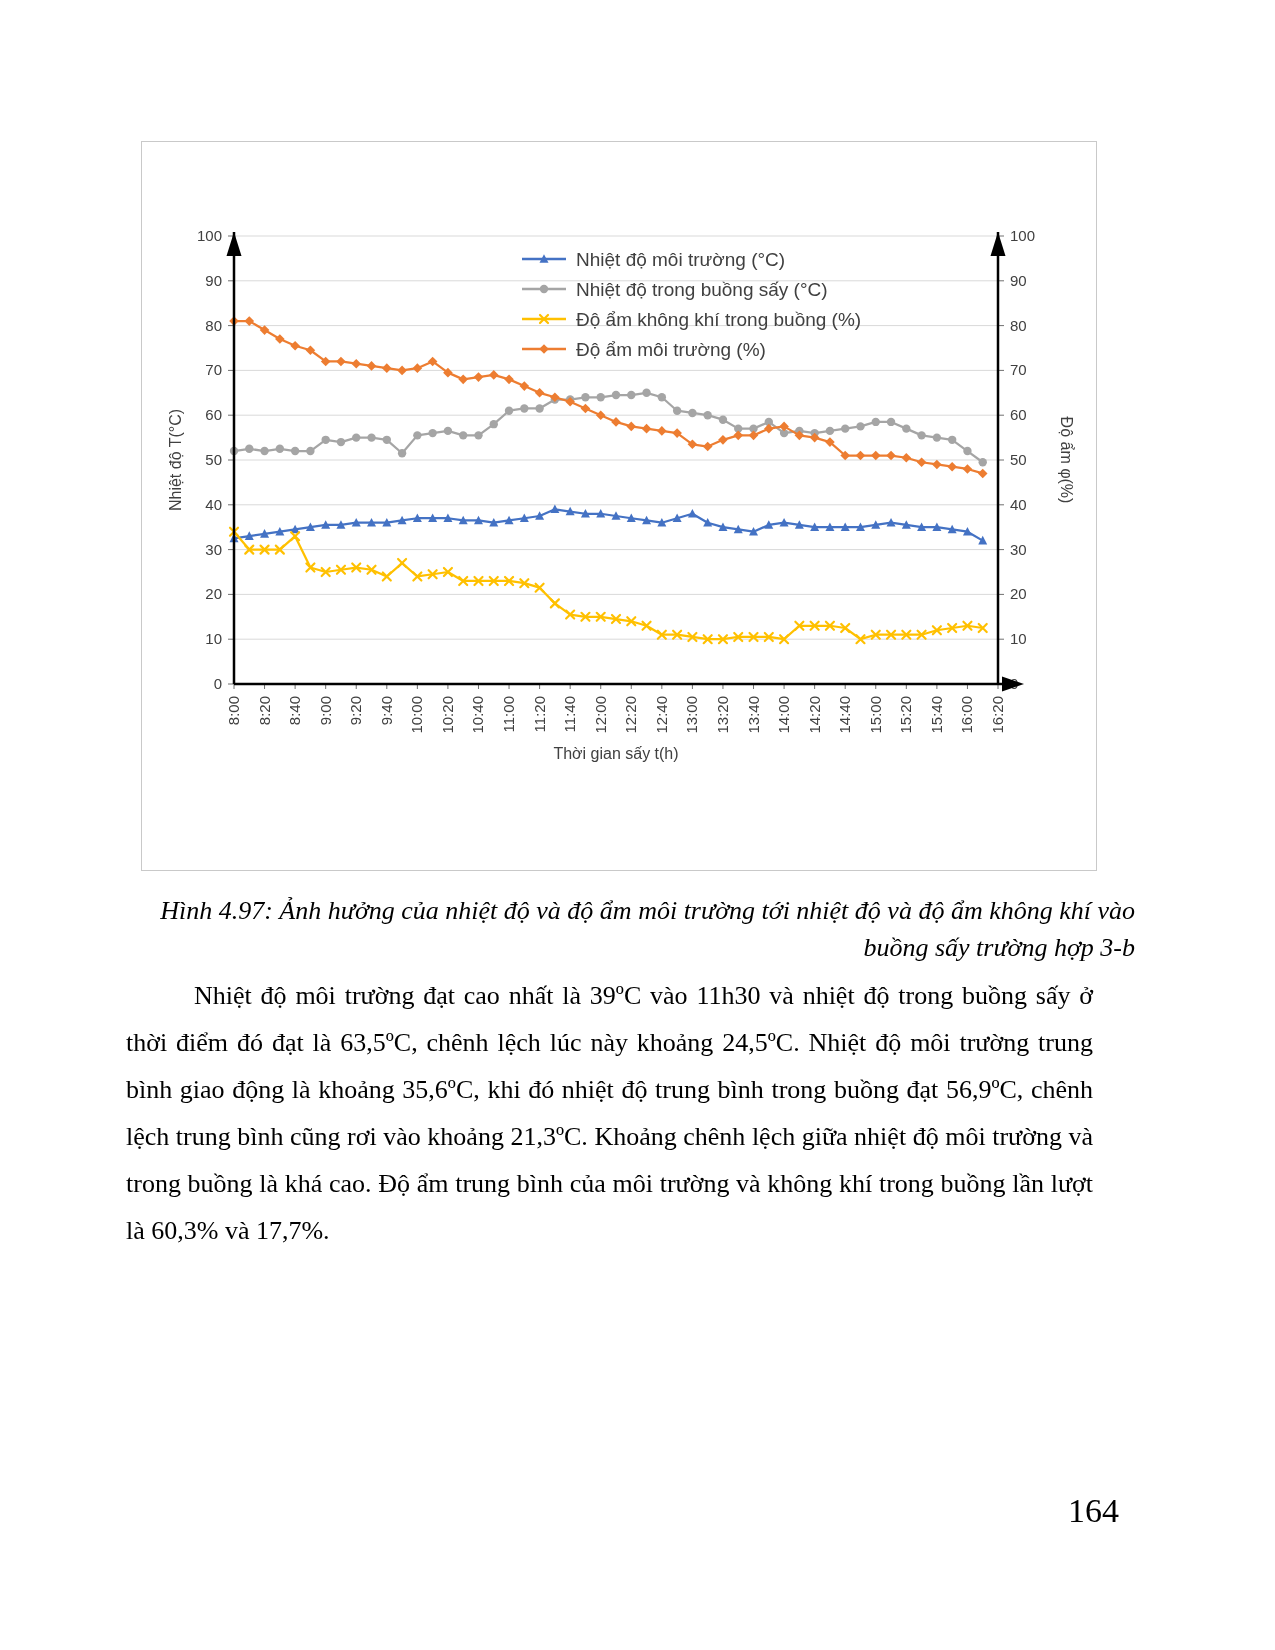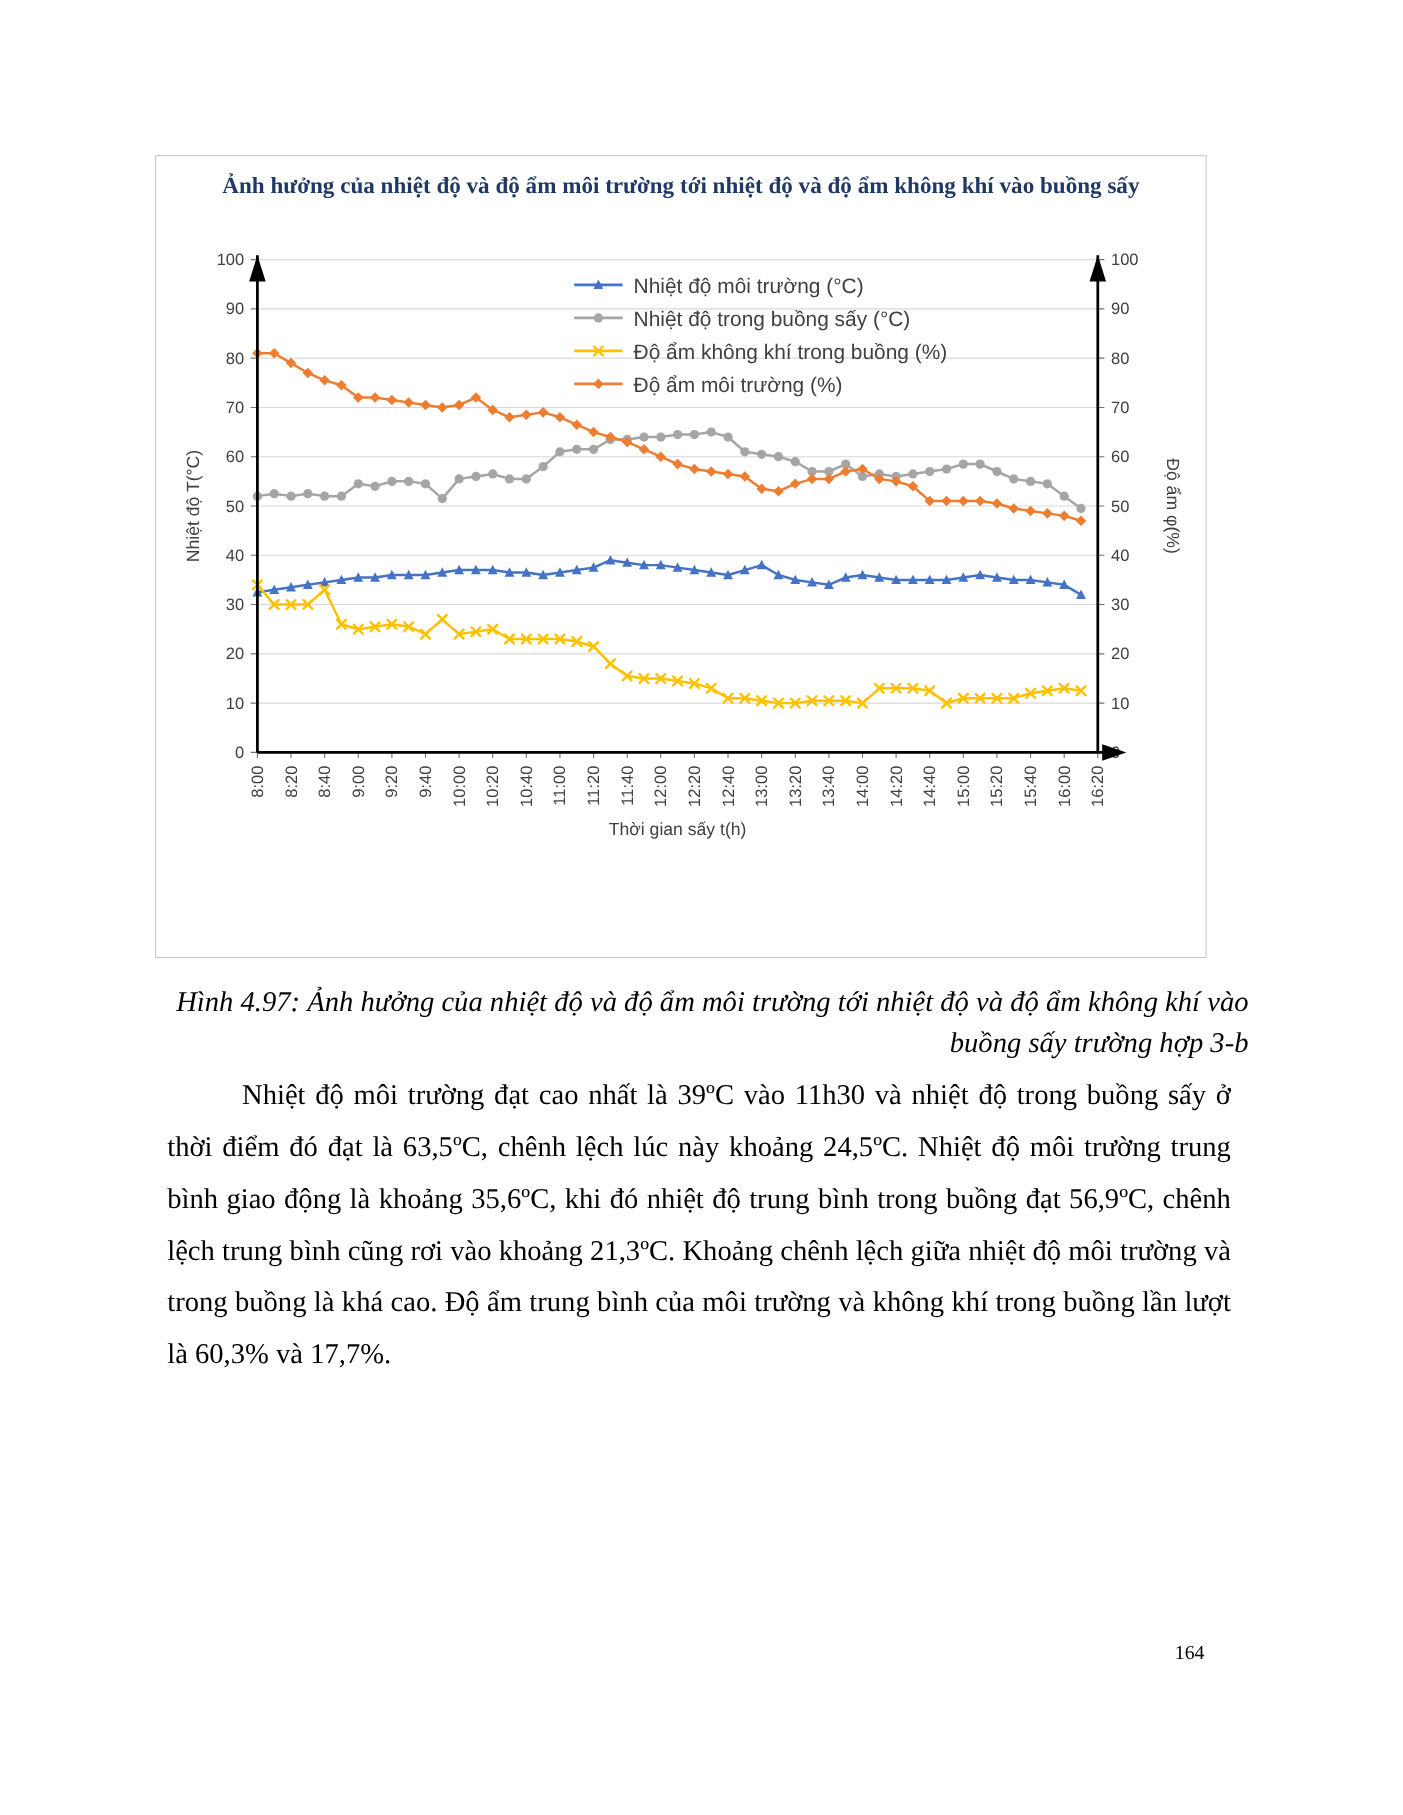--- a/index.html
+++ b/index.html
@@ -18,34 +18,33 @@
   }
   svg.chart { position:absolute; left:0; top:0; }
   .tick  { font-family:"Liberation Sans", sans-serif; font-size:15px; fill:#404040; }
   .axis-title { font-family:"Liberation Sans", sans-serif; font-size:16px; fill:#404040; }
   .legend-text { font-family:"Liberation Sans", sans-serif; font-size:19px; fill:#404040; }
   .figure-caption {
     position:absolute; left:140px; top:893px; width:995px; text-align:right;
     font-style:italic; font-size:26px; line-height:1.42; color:#000;
   }
   .body-text {
-    position:absolute; left:152px; top:972px; width:967px; margin:0;
+    position:absolute; left:126px; top:972px; width:967px; margin:0;
     font-size:26px; line-height:47px; text-align:justify; text-indent:68px; color:#000;
   }
   .page-number {
-    position:absolute; left:1068px; top:1492px; font-size:18px; color:#000;
+    position:absolute; left:1068px; top:1492px; font-size:34px; color:#000;
   }
 </style>
 </head>
 <body>
 
 <div class="page">
 
   <div class="figure-frame">
-    <div class="chart-title">Ảnh hưởng của nhiệt độ và độ ẩm môi trường tới nhiệt độ và độ ẩm không khí vào buồng sấy</div>
     <svg class="chart" width="954" height="728" viewBox="0 0 954 728">
         <line x1="86" y1="542" x2="92" y2="542" stroke="#707070" stroke-width="1"></line>
         <line x1="856" y1="542" x2="862" y2="542" stroke="#707070" stroke-width="1"></line>
         <text x="80" y="547" text-anchor="end" class="tick">0</text>
         <text x="868" y="547" text-anchor="start" class="tick">0</text>
         <line x1="92" y1="497.2" x2="856" y2="497.2" stroke="#d9d9d9" stroke-width="1"></line>
         <line x1="86" y1="497.2" x2="92" y2="497.2" stroke="#707070" stroke-width="1"></line>
         <line x1="856" y1="497.2" x2="862" y2="497.2" stroke="#707070" stroke-width="1"></line>
         <text x="80" y="502.2" text-anchor="end" class="tick">10</text>
         <text x="868" y="502.2" text-anchor="start" class="tick">10</text>

